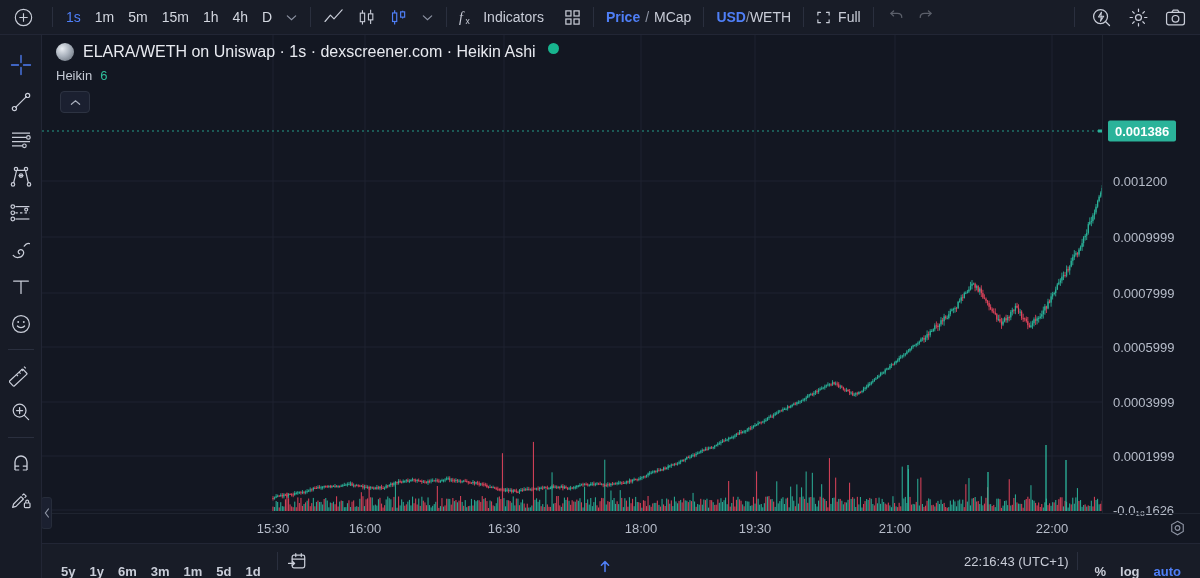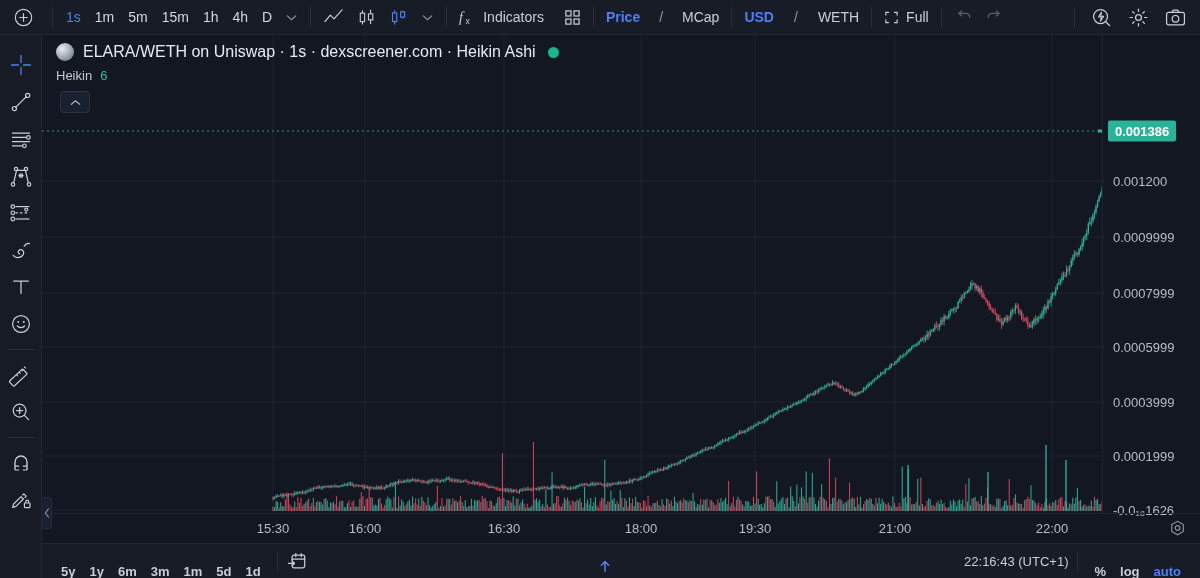--- a/index.html
+++ b/index.html
@@ -72,21 +72,21 @@
   }
   .ts-label {
     position: absolute; top: 7px; color: #b6bcc9; font-size: 13px;
     transform: translateX(-50%); white-space: nowrap;
   }
   .ts-gear { position: absolute; right: 14px; top: 6px; }
 
   
   .legend {
     position: absolute; left: 14px; top: 8px; z-index: 6;
-    display: flex; align-items: center; gap: 9px;
+    display: flex; align-items: flex-start; gap: 9px;
     font-size: 16px; color: #e8eaf0; white-space: nowrap;
   }
   .legend-logo {
     width: 18px; height: 18px; border-radius: 50%;
     background: radial-gradient(circle at 34% 32%, #e9edf2 0%, #aab2bd 45%, #5d6570 100%);
     flex: none;
   }
   .legend-dot { width: 11px; height: 11px; border-radius: 50%; background: #18b58f; margin: 0 3px; }
   .ohlc { font-size: 13px; display: flex; align-items: center; gap: 5px; }
   .ohlc b { color: #e8eaf0; font-weight: bold; }
@@ -205,29 +205,29 @@
           <rect x="2" y="2" width="5.4" height="5.4"></rect>
             <rect x="10.6" y="2" width="5.4" height="5.4"></rect>
           <rect x="2" y="10.6" width="5.4" height="5.4"></rect>
             <rect x="10.6" y="10.6" width="5.4" height="5.4"></rect>
         </g>
       </svg>
     </div>
 
     <div class="tb-sep"></div>
 
-    <div class="tb-label" style="gap:19px">
+    <div class="tb-label" style="gap:5px">
       <span class="blue" style="font-weight:bold">Price</span>
       <span class="muted">/</span>
       <span>MCap</span>
     </div>
 
     <div class="tb-sep"></div>
 
-    <div class="tb-label" style="gap:20px">
+    <div class="tb-label" style="gap:0">
       <span class="blue" style="font-weight:bold">USD</span>
       <span class="muted">/</span>
       <span>WETH</span>
     </div>
 
     <div class="tb-sep"></div>
 
     <div class="tb-label">
       <svg width="15" height="15" viewBox="0 0 16 16">
         <g fill="none" stroke="#c9cdd8" stroke-width="1.25" stroke-linecap="round">

